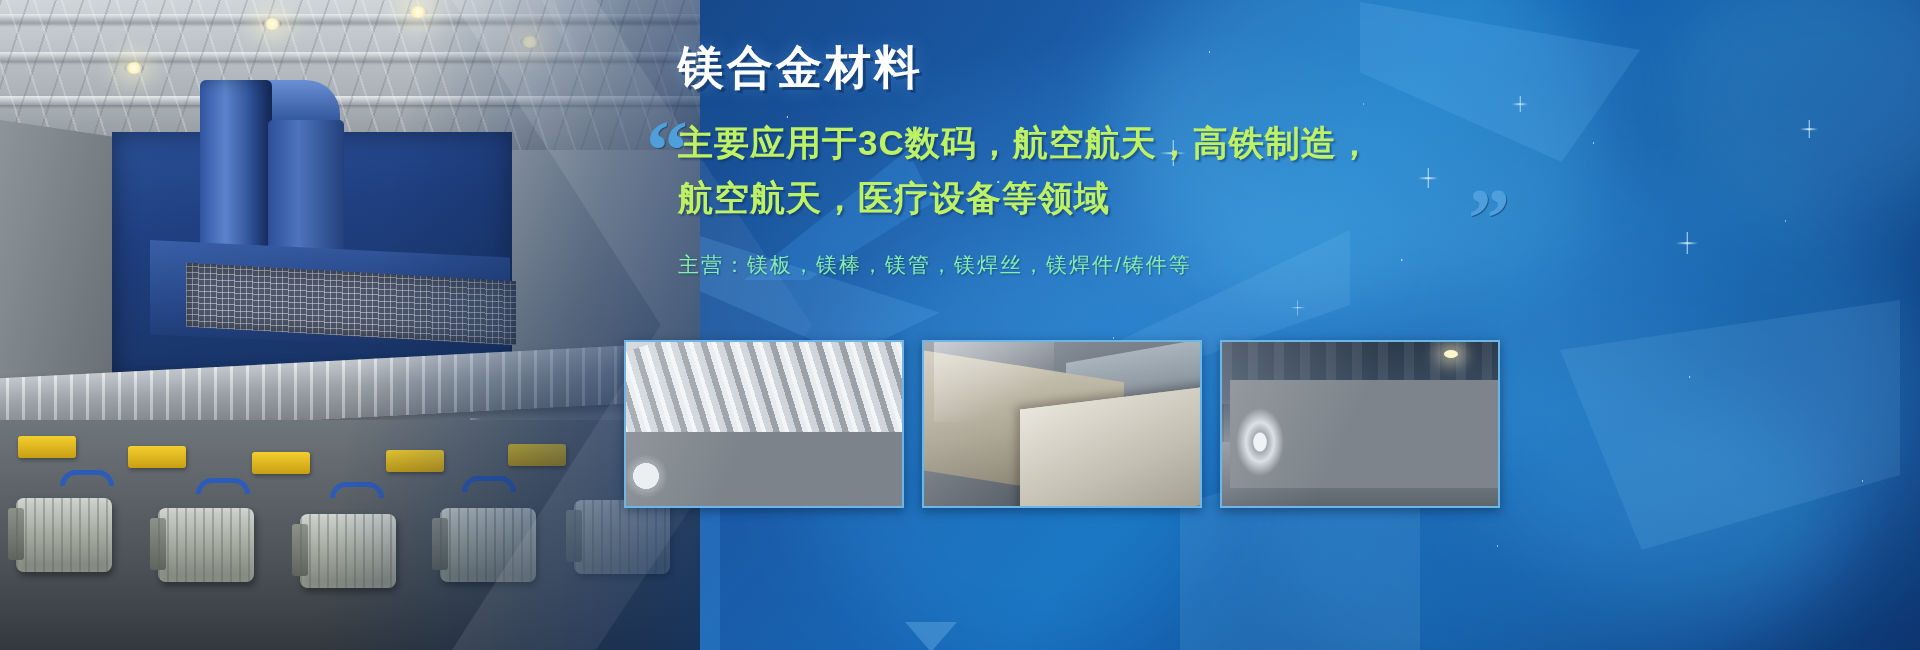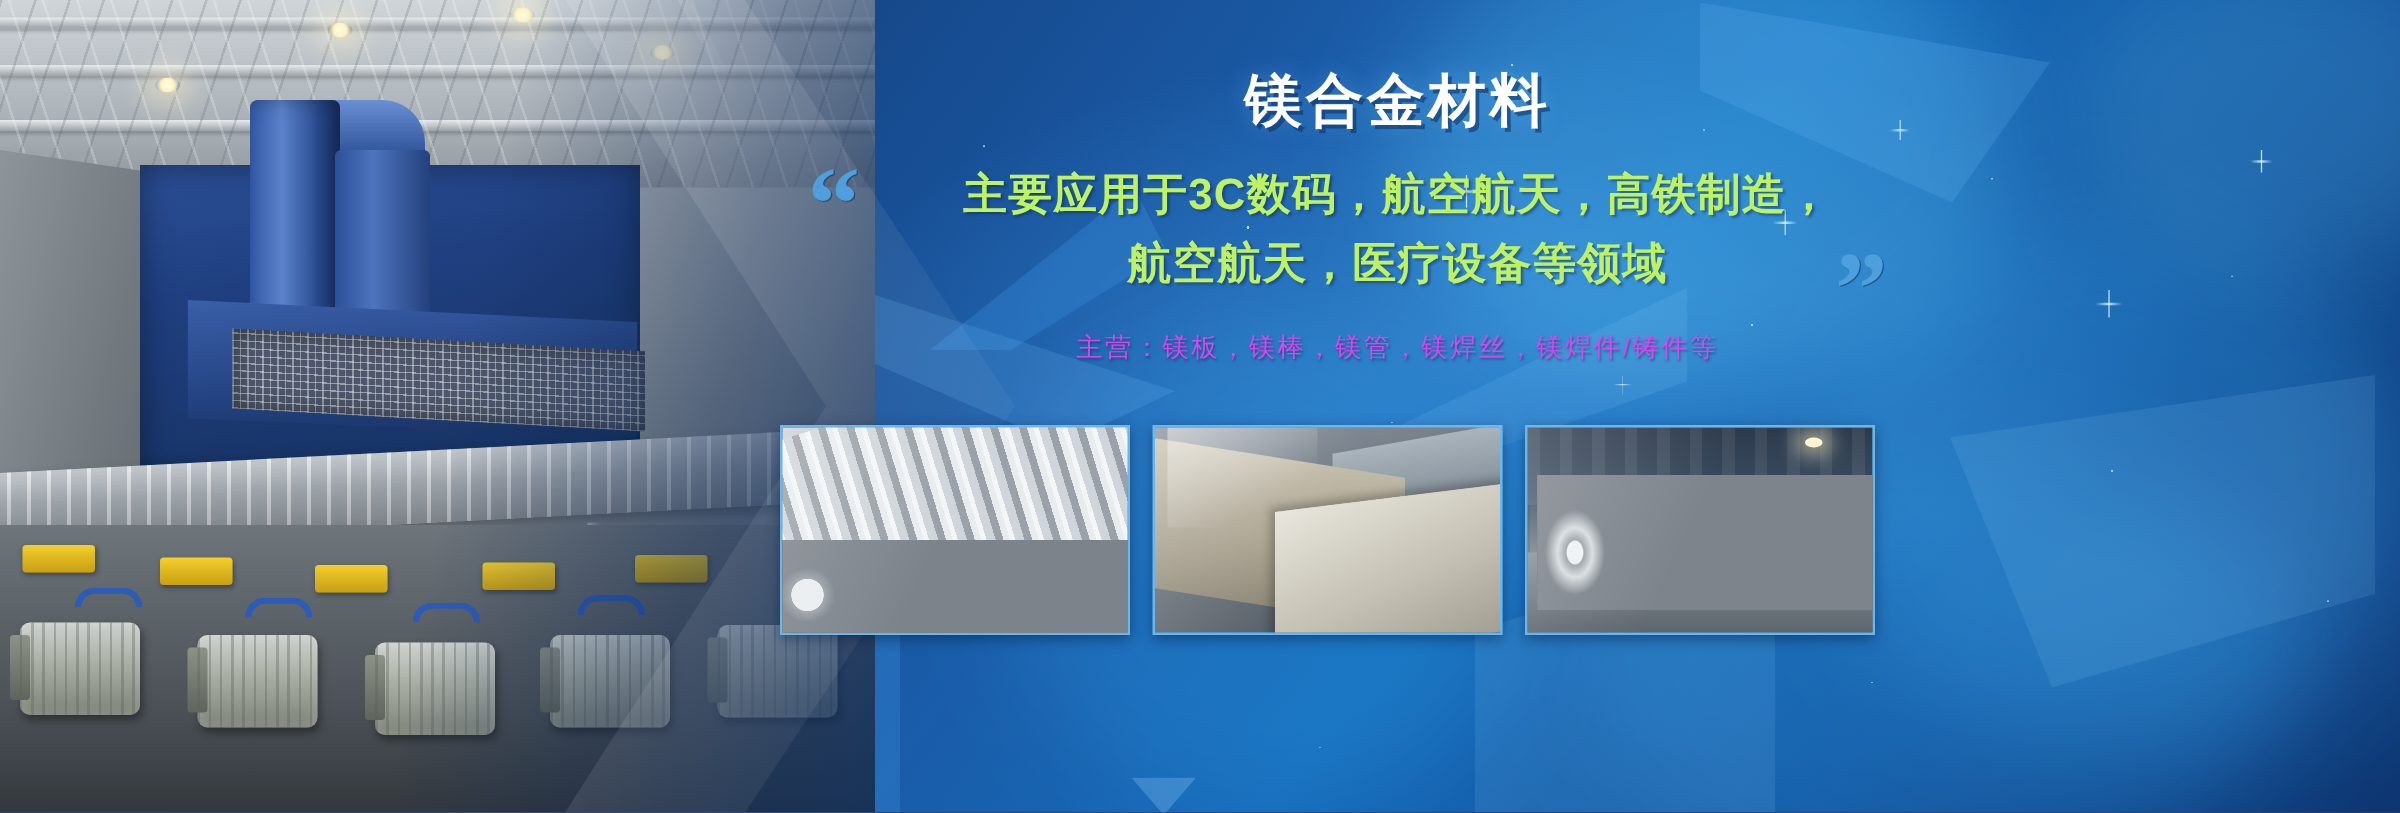--- a/index.html
+++ b/index.html
@@ -174,41 +174,41 @@
     opacity:.5;
   }
   
   .chev {
     position:absolute; top:0; height:650px; width:360px;
     background:linear-gradient(105deg, rgba(255,255,255,.13), rgba(255,255,255,.02));
     pointer-events:none;
   }
 
   
-  .copy { position:absolute; left:678px; top:55px; width:880px;text-align:center; }
+  .copy { position:absolute; left:678px; top:42px; width:880px; }
   .title {
     font-size:46px; font-weight:bold; color:#ffffff; letter-spacing:3px;
     text-shadow:3px 3px 0 rgba(10,45,95,.55), 0 0 18px rgba(120,190,255,.35);
     line-height:1.1;
   }
   .quote-wrap { position:relative; margin-top:22px; }
   .qmark {
     position:absolute; font-family:"Liberation Serif","DejaVu Serif",serif;
     font-size:84px; font-weight:bold; color:#4f9fdd; line-height:1;
     text-shadow:1px 1px 0 rgba(8,40,85,.5);
   }
   .qmark.open  { left:-32px;  top:-6px; }
   .qmark.close { left:790px;  top:62px; }
   .lead {
     font-size:35px; font-weight:bold; color:#bef264; line-height:1.58;
     letter-spacing:1px;
     text-shadow:2px 2px 2px rgba(8,38,80,.45);
   }
   .sub {
-    margin-top:26px; font-size:21px; color:#d946ef; letter-spacing:2px;
+    margin-top:26px; font-size:21px; color:#86efac; letter-spacing:2px;
     text-shadow:1px 1px 2px rgba(8,38,80,.5);
   }
 
   
   .thumbs { position:absolute; left:624px; top:340px; display:flex; gap:18px; }
   .thumb {
     width:280px; height:168px; border:2px solid #6fb6e8; padding:0;
     overflow:hidden; position:relative;
     box-shadow:0 3px 10px rgba(5,25,55,.45);
   }

